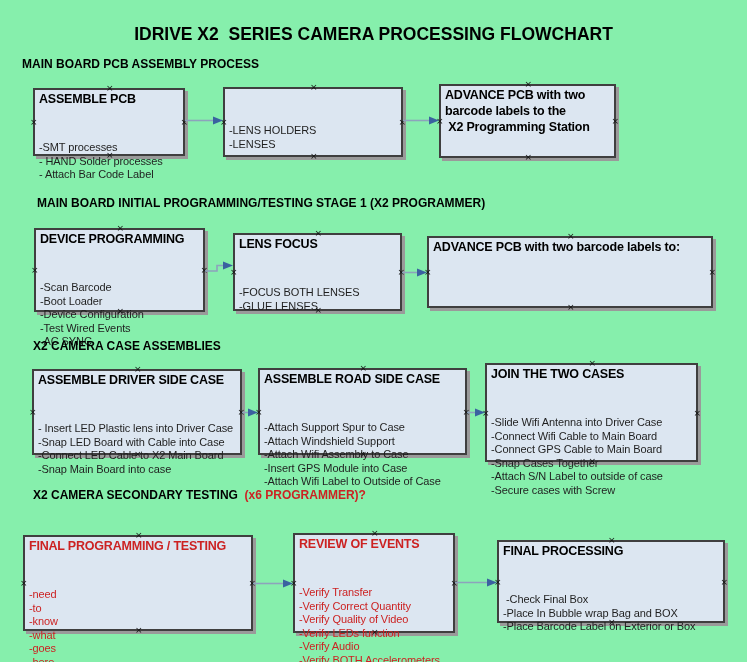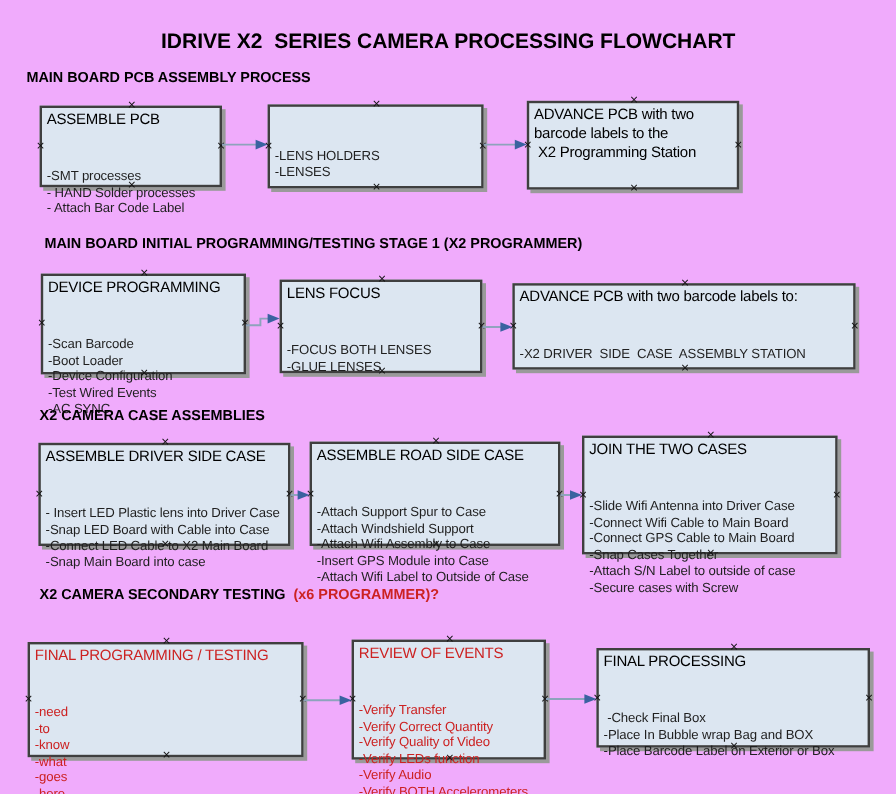--- a/index.html
+++ b/index.html
@@ -1,34 +1,34 @@
 <!DOCTYPE html>
 <html><head>
 <meta charset="utf-8">
 <style>
   html,body{margin:0;padding:0;background:#fff;}
   #canvas{
-    position:relative;width:747px;height:662px;background:#f0abfc;overflow:hidden;
+    position:relative;width:747px;height:662px;background:#86efac;overflow:hidden;
     font-family:"Liberation Sans","DejaVu Sans",sans-serif;
   }
   .title{
     position:absolute;top:24px;left:0;width:747px;text-align:center;
     font-size:17.5px;font-weight:bold;color:#000;white-space:pre;letter-spacing:0;
   }
   .shdr{
     position:absolute;font-size:12px;font-weight:bold;color:#000;white-space:pre;
   }
   .shdr .redtxt{color:#cc2222;}
   .box{
     position:absolute;box-sizing:border-box;background:#dce6f1;
     border:2px solid #3f3f3f;box-shadow:3px 3px 0 0 #9a9a9a;
     padding:1px 4px 0 4px;
   }
   .bt{
-    font-size:12.5px;font-weight:normal;line-height:16px;color:#000;
+    font-size:12.5px;font-weight:bold;line-height:16px;color:#000;
     white-space:pre-wrap;letter-spacing:-0.2px;
   }
   .bl{
     font-size:11px;line-height:13.5px;color:#1f1f1f;white-space:pre-wrap;
     letter-spacing:-0.1px;
     margin-top:34px;
   }
   .box.red .bt,.box.red .bl{color:#cc2222;}
   .h{
     position:absolute;font-style:normal;font-size:9px;line-height:9px;color:#111;
@@ -110,21 +110,20 @@
     <div class="bl">-FOCUS BOTH LENSES
 -GLUE LENSES</div>
     <i class="h ht">×</i>
     <i class="h hb">×</i>
     <i class="h hl">×</i>
     <i class="h hr">×</i>
   </div>
 
   <div class="box" style="left:427px;top:236px;width:286px;height:72px">
     <div class="bt">ADVANCE PCB with two barcode labels to:</div>
-    <div class="bl">-X2 DRIVER  SIDE  CASE  ASSEMBLY STATION</div>
     <i class="h ht">×</i>
     <i class="h hb">×</i>
     <i class="h hl">×</i>
     <i class="h hr">×</i>
   </div>
 
   <svg class="arrow" style="left:205px;top:260px" width="28" height="14">
     <polyline points="0,11 12,11 12,5.5 19,5.5"></polyline>
       <polygon points="18,1.5 18,9.5 28,5.5"></polygon>
   </svg>

